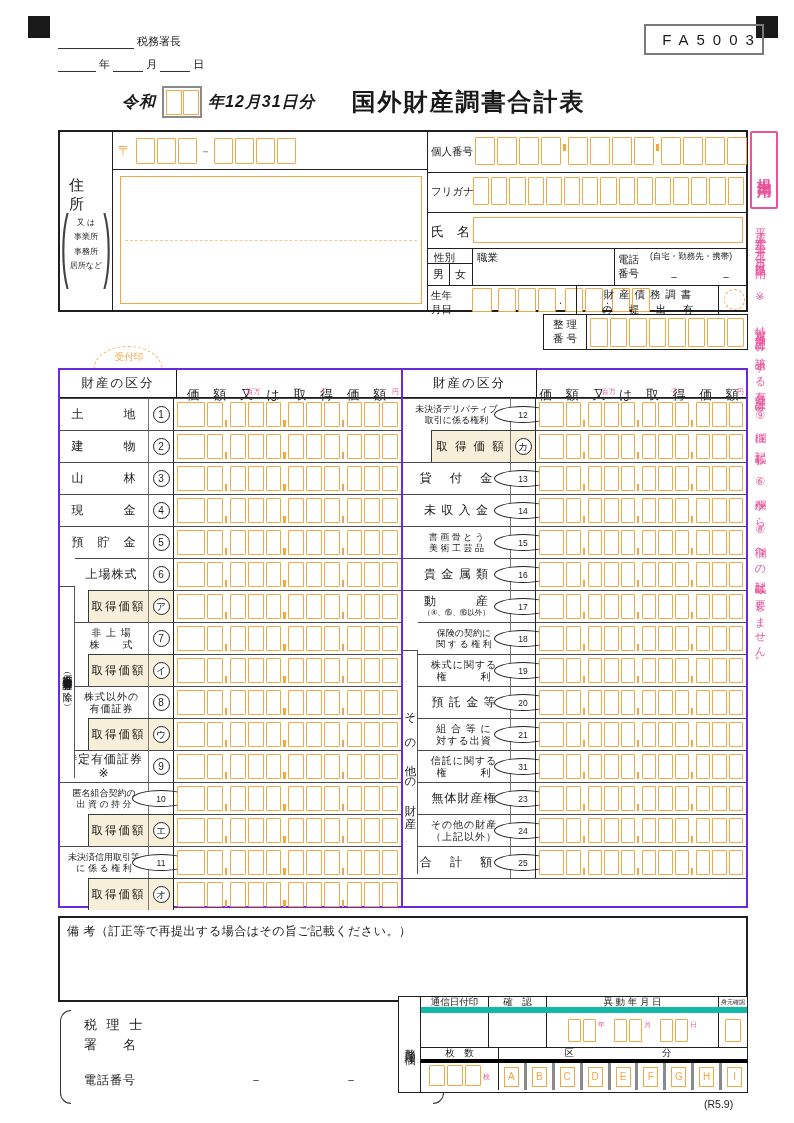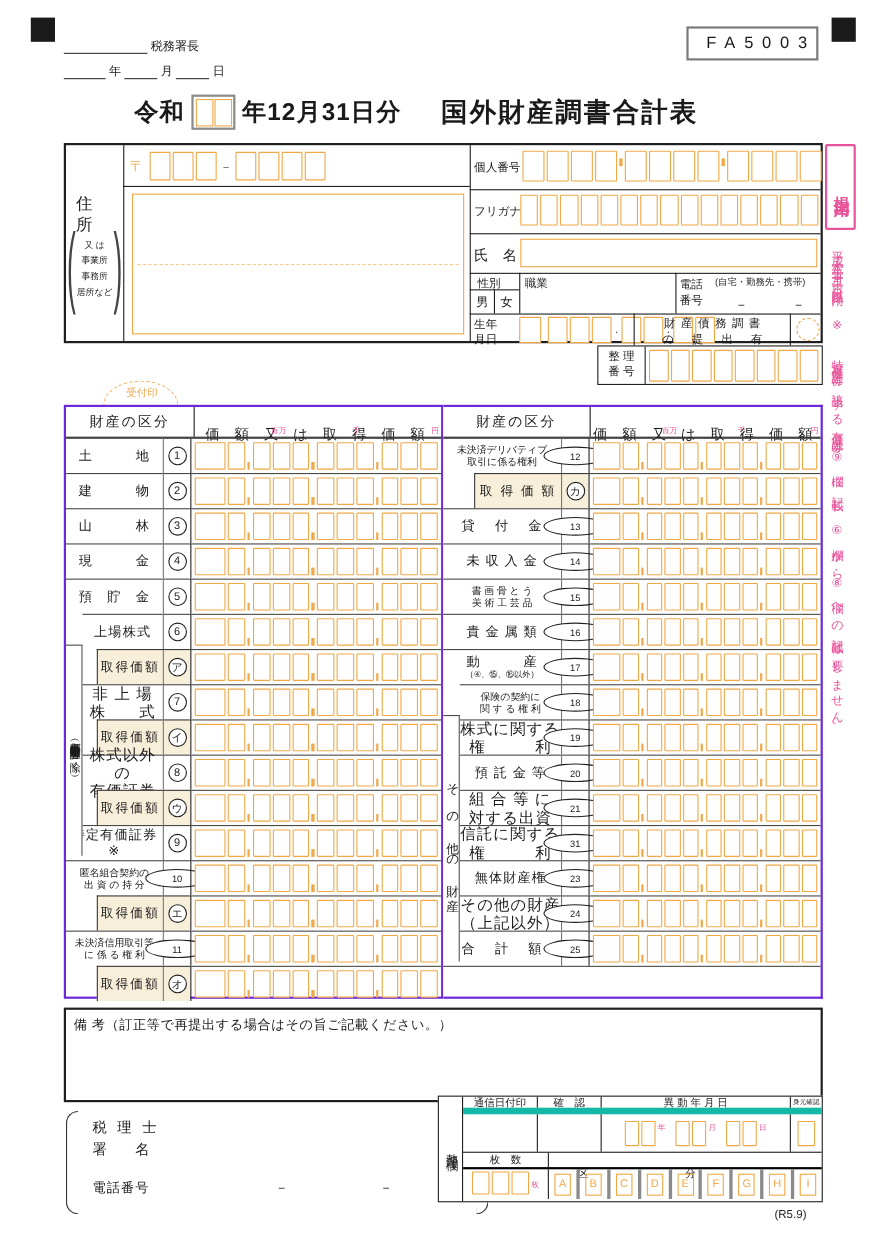--- a/index.html
+++ b/index.html
@@ -5,32 +5,32 @@
   * { margin:0; padding:0; box-sizing:border-box; }
   body { background:#e8e8e8; font-family:"Liberation Sans","DejaVu Sans",sans-serif; }
   .page { position:relative; width:794px; height:1123px; background:#ffffff; margin:0 auto;
           color:#1a1a1a; overflow:hidden; }
   .pre { white-space:pre-line; }
 
   
   .cmark { position:absolute; width:22px; height:22px; background:#1a1a1a; }
 
   
-  .formcode { position:absolute; left:624px; top:24px; width:120px; height:31px;
+  .formcode { position:absolute; left:644px; top:24px; width:120px; height:31px;
     border:2px solid #7a7a7a; display:flex; align-items:center; justify-content:center;
     font-size:15px; letter-spacing:8px; padding-left:16px; }
 
   
   .taxoffice { position:absolute; left:58px; top:34px; font-size:11px; }
   .taxoffice .row2 { margin-top:8px; }
   .uline { display:inline-block; border-bottom:1.3px solid #333; height:13px; vertical-align:bottom; }
 
   
   .titlerow { position:absolute; left:122px; top:86px; display:flex; align-items:center; font-weight:bold; }
-  .t-era, .t-date { font-size:22px; letter-spacing:1px; }
+  .t-era, .t-date { font-size:16px; letter-spacing:1px;font-style:italic; }
   .t-main { font-size:24px; letter-spacing:2px; margin-left:36px; }
   .yearbox { display:flex; border:2px solid #8a8a8a; padding:1px; margin:0 6px; background:#fff; }
   .yearbox .cell { width:16px; height:25px; border:1.5px solid #F1A847; margin:0.5px; }
 
   
   .bx { border:1.5px solid #F1A847; border-radius:1px; background:#fff; display:inline-block; }
   .tick { position:relative; width:3px; flex:none; }
   .tick::after { content:""; position:absolute; bottom:0; left:0; width:2.5px; height:7px; background:#F1A847; }
   .bgroup { display:flex; gap:2px; align-items:center; }
 
@@ -95,21 +95,21 @@
     font-size:13px; letter-spacing:5px; font-weight:500;margin-top:23px; }
   .thead .u { position:absolute; bottom:0; font-size:7px; color:#E7549B; letter-spacing:0; }
   .u.um { left:31%; } .u.ut { left:64%; } .u.uy { right:2px; }
 
   .rows { position:relative; }
   .trow { display:flex; height:32px; }
   .trow > * { height:100%; }
   .trow .cat { flex:1; display:flex; flex-direction:column; align-items:center; justify-content:center;
     border-top:1px solid #4a4a4a; }
   .catlabel { font-size:12px; line-height:1.15; text-align:center; white-space:pre-line; letter-spacing:1px; }
-  .catlabel.two { font-size:14px; }
+  .catlabel.two { font-size:10px; }
   .catlabel.sm { font-size:9px; letter-spacing:0; }
   .catsub { font-size:7.5px; margin-top:0px; color:#222; }
   .trow .numc { width:25px; border-left:1px solid #777; border-top:1px solid #4a4a4a;
     display:flex; align-items:center; justify-content:center; }
   .trow .amt { border-left:1.5px solid #222; border-top:1px solid #4a4a4a;
     display:flex; align-items:center; padding:0 3px; }
   .lefth .amt { width:228px; } .righth .amt { width:211px; }
   .rows .trow:first-child > .cat, .rows .trow:first-child > .numc,
   .rows .trow:first-child > .amt { border-top:none; }
   .trow.grouped { margin-left:15px; }
@@ -149,21 +149,21 @@
 
   
   .seiriran { position:absolute; left:398px; top:996px; width:350px; height:97px;
     border:1.5px solid #1f1f1f; display:flex; background:#fff; }
   .srlab { width:22px; border-right:1px solid #1f1f1f; display:flex; align-items:center; justify-content:center; }
   .srlab span { writing-mode:vertical-rl; font-size:11px; letter-spacing:3px; }
   .srmain { flex:1; display:flex; flex-direction:column; }
   .srrow { display:flex; }
   .sr1 { height:16px; border-bottom:6px solid #14b8a6; font-size:9.5px; }
   .sr2 { height:35px; border-bottom:1px solid #1f1f1f; }
-  .sr3 { height:15px; border-bottom:2px solid #000000; font-size:9.5px;flex-direction:column; }
+  .sr3 { height:15px; border-bottom:4px solid #000000; font-size:9.5px; }
   .sr4 { height:27px; }
   .srcell { display:flex; align-items:center; justify-content:center; border-right:1px solid #1f1f1f; }
   .srcell.last { border-right:none; }
   .c1 { width:68px; } .c2 { width:58px; } .c3 { flex:1; } .c4 { width:28px; border-right:none; }
   .idcheck { font-size:6px; letter-spacing:0; }
   .dgwrap { display:flex; align-items:center; justify-content:center; gap:9px; width:100%; }
   .dg { display:flex; align-items:flex-start; }
   .dg .bgroup .bx { width:13px; height:23px; }
   .plab { font-size:7px; color:#E7549B; margin:1px 0 0 2px; }
   .c4 .bx { width:16px; height:23px; }

